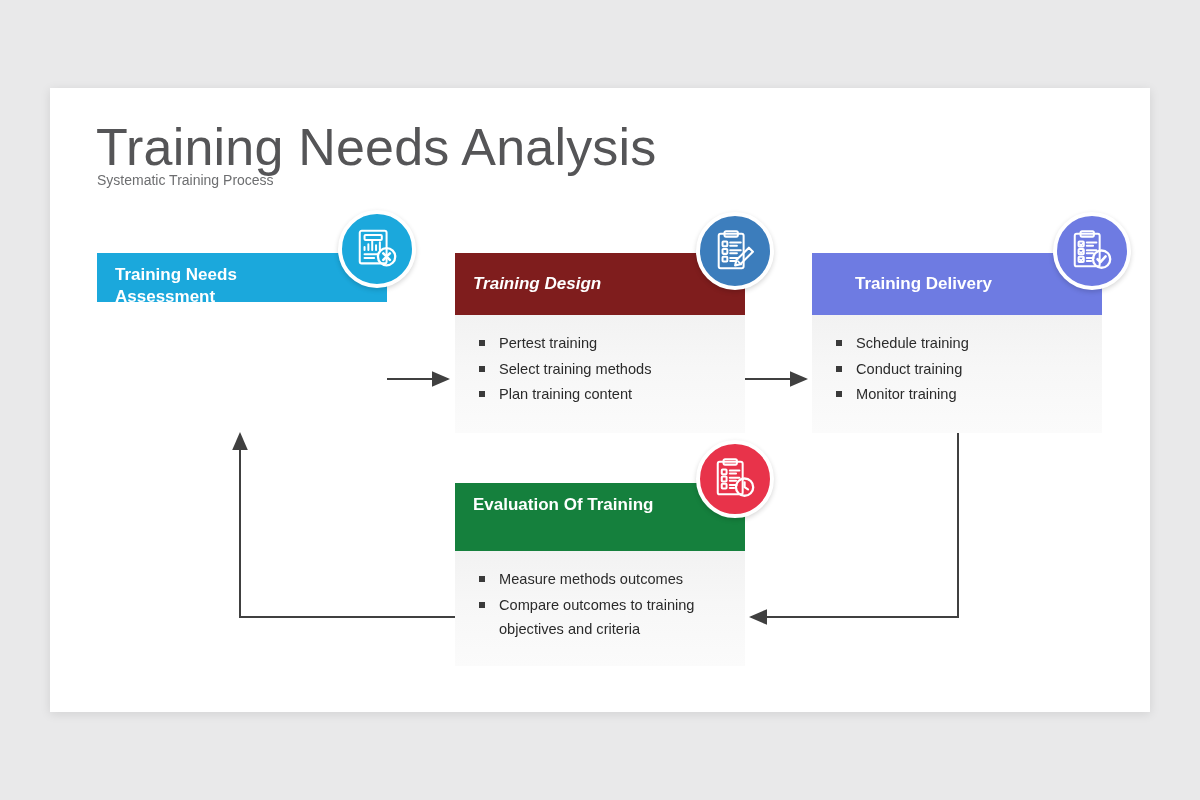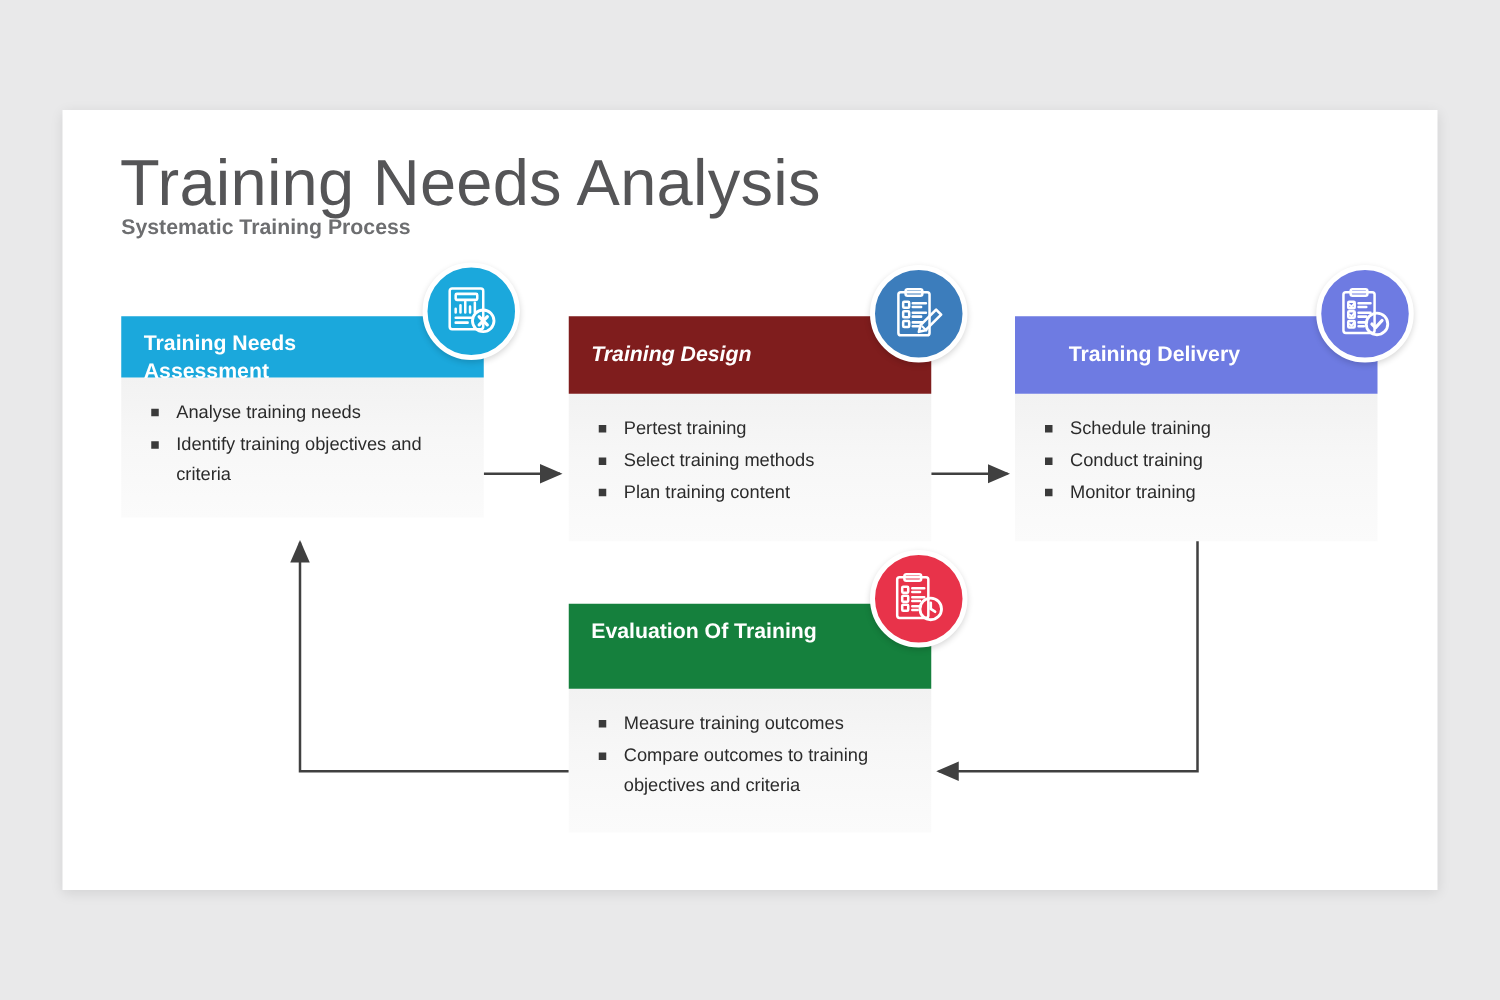--- a/index.html
+++ b/index.html
@@ -16,21 +16,21 @@
     background: #ffffff;
     box-shadow: 0 2px 10px rgba(0,0,0,0.10);
   }
   #page-title {
     position: absolute; left: 46px; top: 29px;
     font-size: 52px; font-weight: 400; color: #555557;
     letter-spacing: 0.2px; white-space: nowrap;
   }
   #page-subtitle {
     position: absolute; left: 47px; top: 84px;
-    font-size: 17px; font-weight: 700; color: #6d6e70;
+    font-size: 14px; font-weight: 400; color: #6d6e70;
     white-space: nowrap;
   }
 
   
   .card { position: absolute; }
   .card-header {
     position: relative;
     height: 62px;
     display: flex; align-items: center;
     padding: 0 18px;
@@ -126,26 +126,20 @@
       <div class="icon-badge" id="badge-1">
         <svg viewBox="0 0 48 48" fill="none" stroke="#ffffff" stroke-width="2.1" stroke-linecap="round" stroke-linejoin="round">
           <path d="M8 5 h24 a2 2 0 0 1 2 2 v30 a2 2 0 0 1 -2 2 H8 a2 2 0 0 1 -2 -2 V7 a2 2 0 0 1 2 -2 z"></path>
           <rect x="11" y="9.5" width="18" height="5" rx="1"></rect>
           <path d="M11 25 v-3 M15 25 v-6 M19 25 v-9 M23 25 v-5 M27 25 v-8"></path>
           <path d="M11 29.5 h14 M11 33.5 h10"></path>
           <circle cx="34" cy="32" r="9" fill="none" stroke="#ffffff" stroke-width="2.4"></circle>
           <path d="M30.6 28.6 L37.4 35.4 M37.4 28.6 L30.6 35.4" stroke-width="2.7"></path>
         </svg>
       </div>
-    </div>
-    <div class="card-body">
-      <ul class="bullets">
-        <li><span class="sq"></span><span>Analyse training needs</span></li>
-        <li><span class="sq"></span><span>Identify training objectives and criteria</span></li>
-      </ul>
     </div>
   </div>
 
   <div class="card" id="card-2">
     <div class="card-header">
       <div class="title">Training Design</div>
       <div class="icon-badge" id="badge-2">
         <svg viewBox="0 0 48 48" fill="none" stroke="#ffffff" stroke-width="2.1" stroke-linecap="round" stroke-linejoin="round">
           <path d="M9 6 h22 a2 2 0 0 1 2 2 v32 a2 2 0 0 1 -2 2 H9 a2 2 0 0 1 -2 -2 V8 a2 2 0 0 1 2 -2 z"></path>
           <rect x="13" y="3.5" width="14" height="5.5" rx="1.6"></rect>
@@ -212,19 +206,19 @@
           <path d="M18.6 15.2 h10 M18.6 18.3 h6.5"></path>
           <path d="M18.6 22.7 h10 M18.6 25.8 h6.5"></path>
           <path d="M18.6 30.2 h7 M18.6 33.3 h4.5"></path>
           <circle cx="34" cy="32.5" r="9" stroke-width="2.4"></circle>
           <path d="M34 27.4 V32.5 l3.6 2.3" stroke-width="2.3"></path>
         </svg>
       </div>
     </div>
     <div class="card-body">
       <ul class="bullets">
-        <li><span class="sq"></span><span>Measure training outcomes</span></li>
+        <li><span class="sq"></span><span>Measure methods outcomes</span></li>
         <li><span class="sq"></span><span>Compare outcomes to training objectives and criteria</span></li>
       </ul>
     </div>
   </div>
 
 </div>
 
 </body></html>

